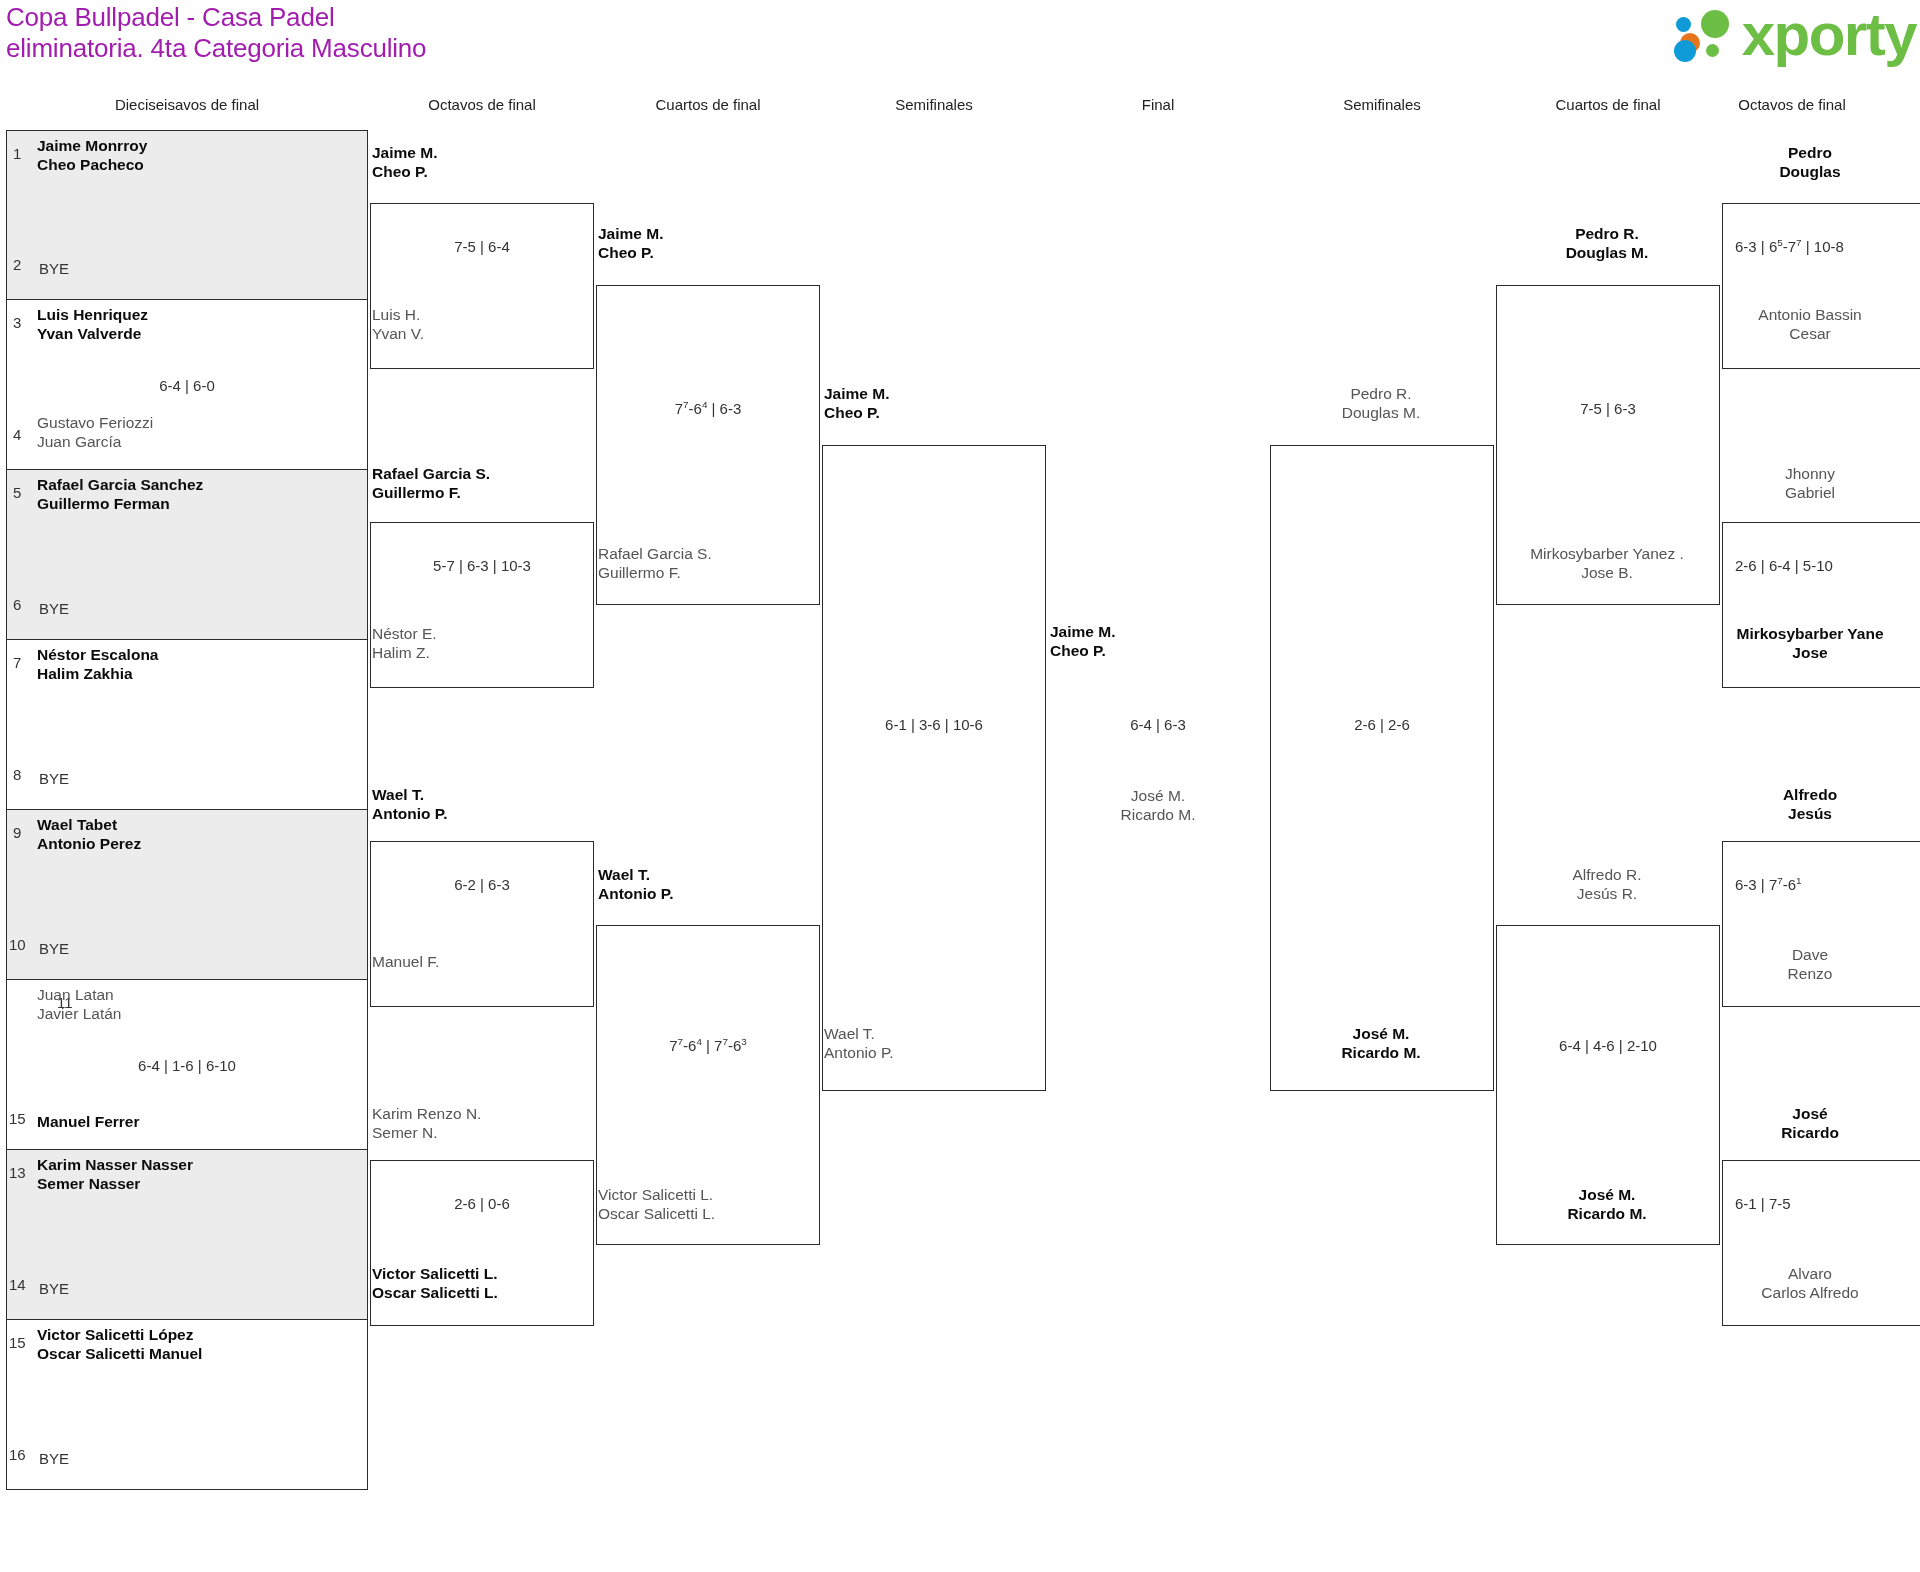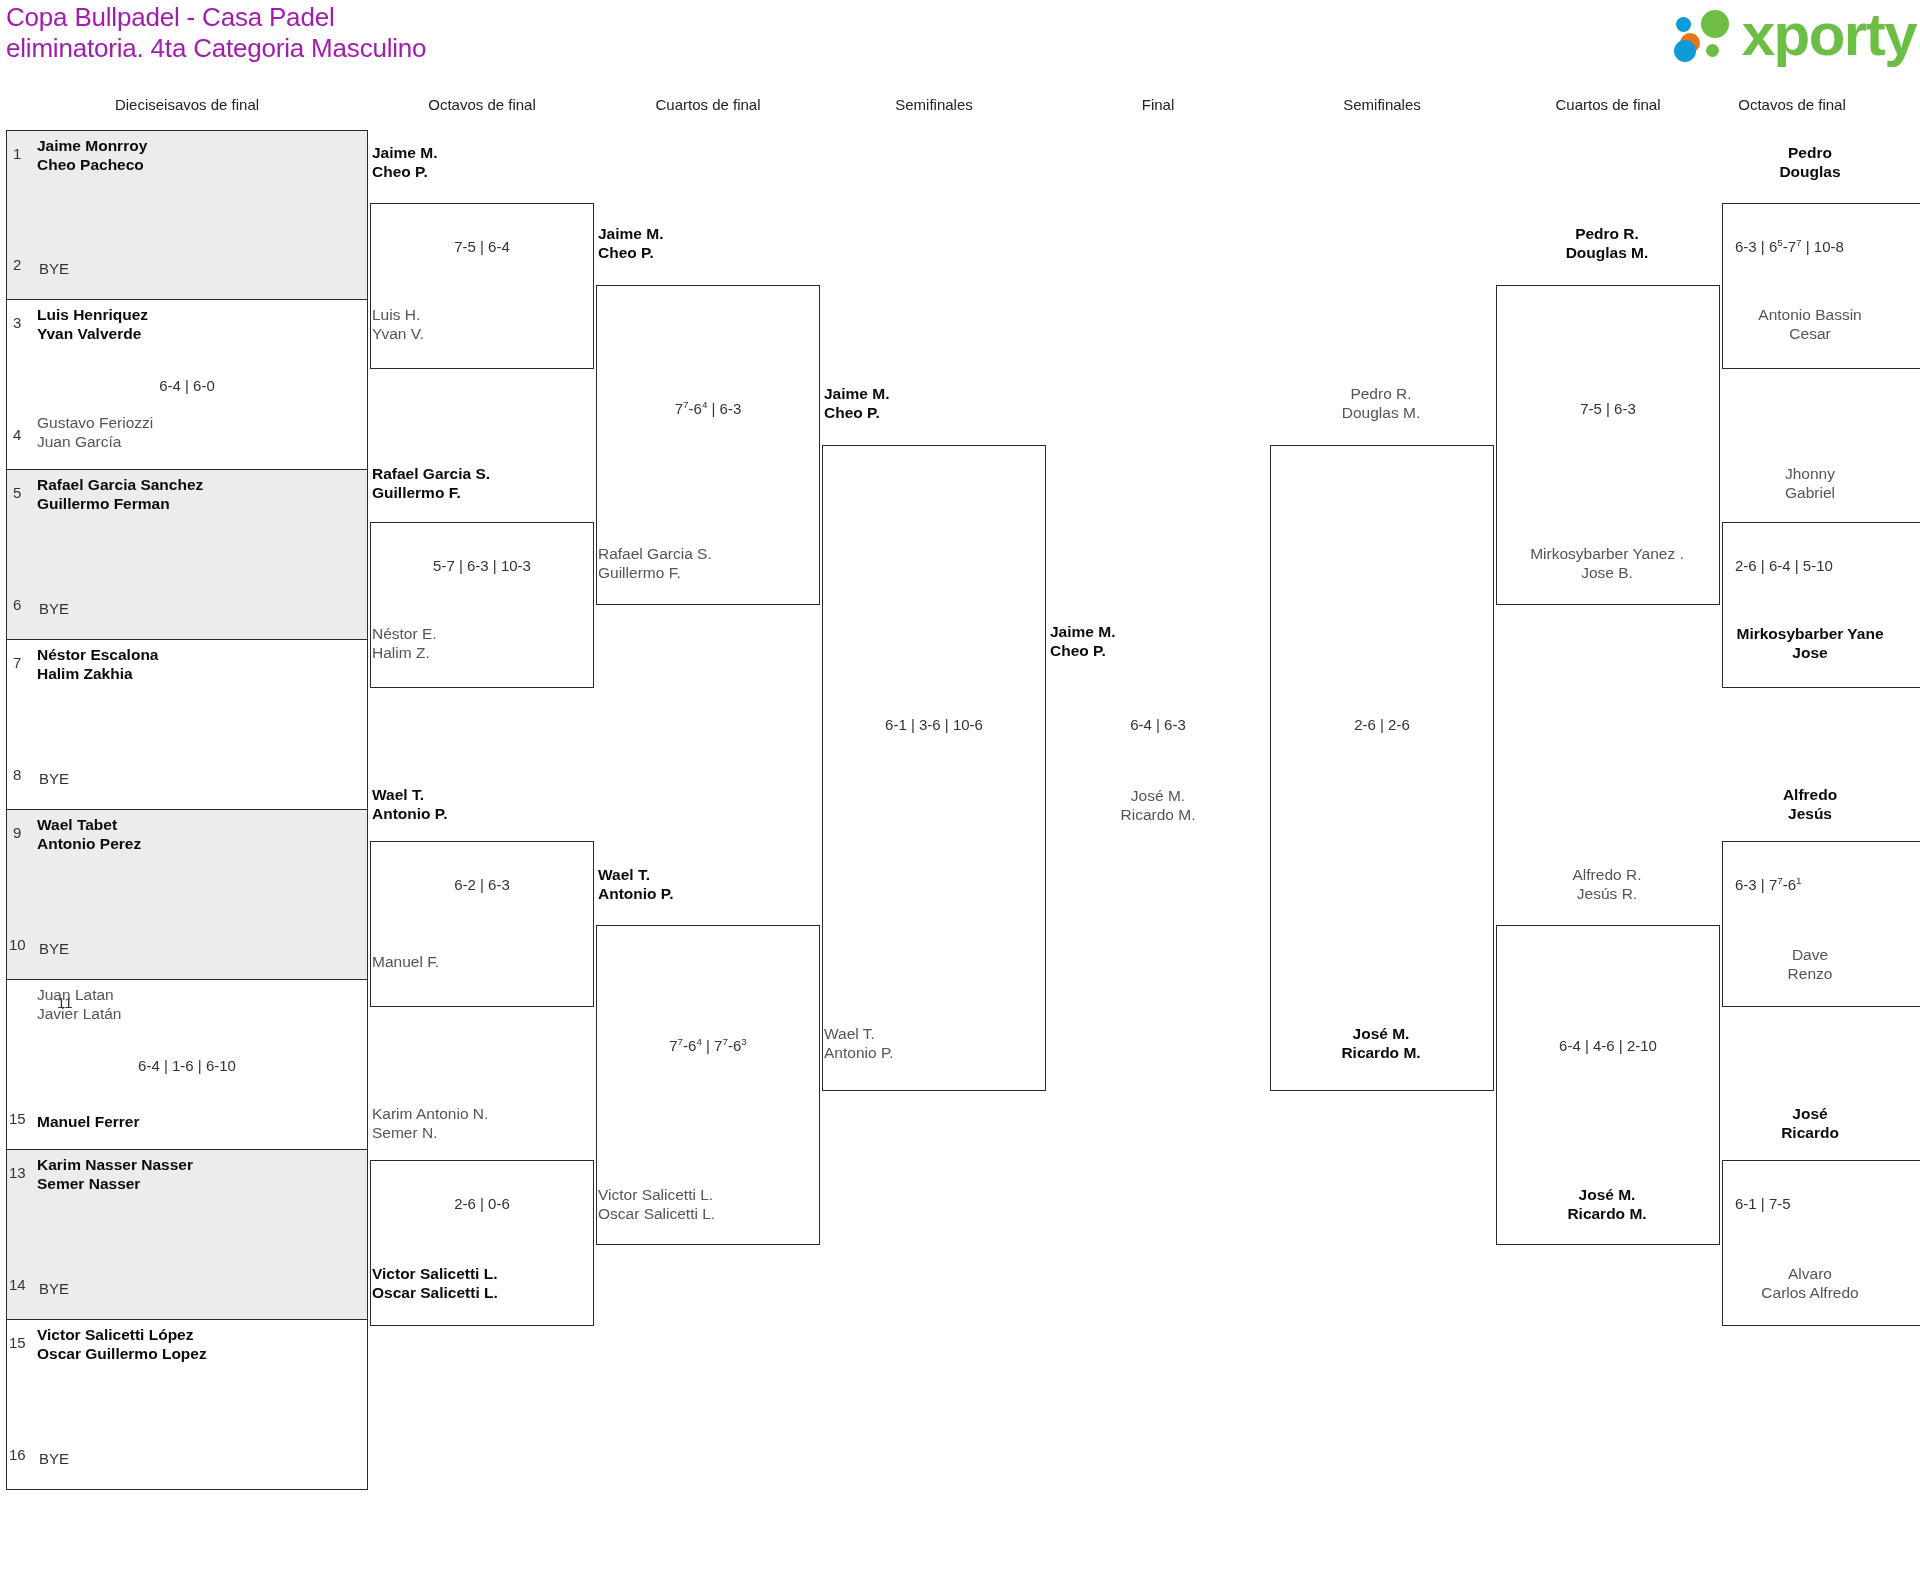--- a/index.html
+++ b/index.html
@@ -164,21 +164,21 @@
         <div>Semer Nasser</div>
       </div>
       <span class="sd-num bot" style="left:2px;">14</span>
       <span class="sd-bye">BYE</span>
     </div>
 
     <div class="seedrow">
       <span class="sd-num top" style="left:2px;">15</span>
       <div class="sd-names win">
         <div>Victor Salicetti López</div>
-        <div>Oscar Guillermo Lopez</div>
+        <div>Oscar Salicetti Manuel</div>
       </div>
       <span class="sd-num bot" style="left:2px;">16</span>
       <span class="sd-bye">BYE</span>
     </div>
   </div>
 
   <div class="lbl win" style="left:372px; top:144px;">
     <div>Jaime M.</div>
     <div>Cheo P.</div>
   </div>
@@ -204,21 +204,21 @@
     <div>Wael T.</div>
     <div>Antonio P.</div>
   </div>
   <div class="box" style="left:370px; top:841px; width:224px; height:166px;"></div>
   <div class="score" style="left:370px; top:876px; width:224px;">6-2 | 6-3</div>
   <div class="lbl lose" style="left:372px; top:953px;">
     <div>Manuel F.</div>
   </div>
 
   <div class="lbl lose" style="left:372px; top:1105px;">
-    <div>Karim Antonio N.</div>
+    <div>Karim Renzo N.</div>
     <div>Semer N.</div>
   </div>
   <div class="box" style="left:370px; top:1160px; width:224px; height:166px;"></div>
   <div class="score" style="left:370px; top:1195px; width:224px;">2-6 | 0-6</div>
   <div class="lbl win" style="left:372px; top:1265px;">
     <div>Victor Salicetti L.</div>
     <div>Oscar Salicetti L.</div>
   </div>
 
   <div class="lbl win" style="left:598px; top:225px;">

